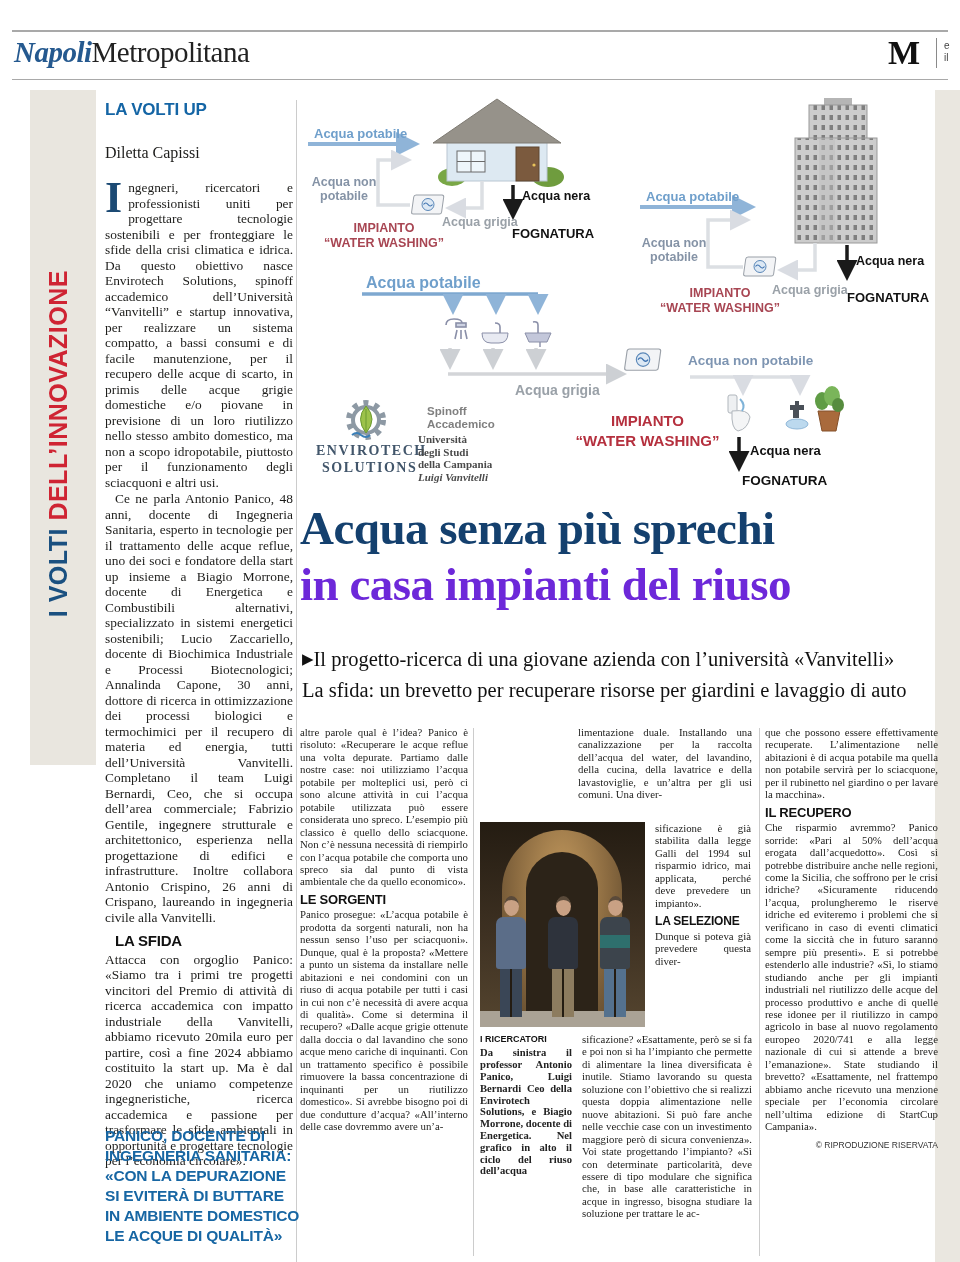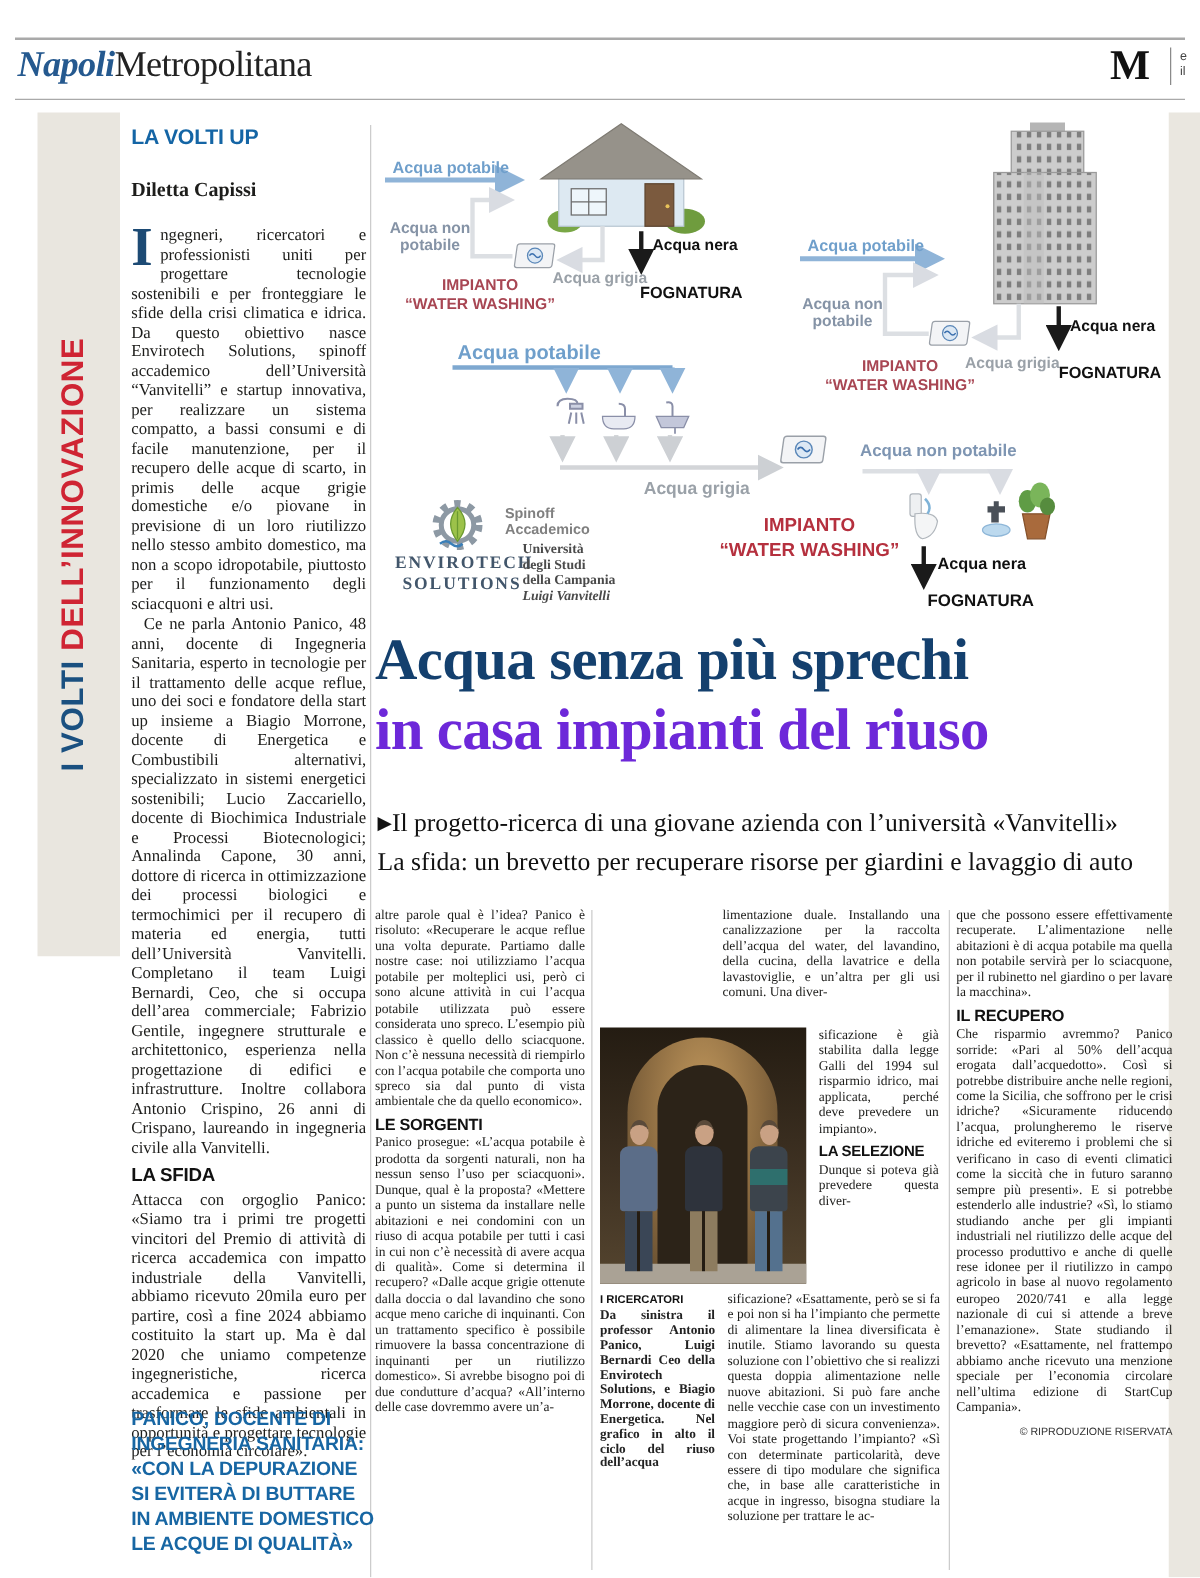--- a/index.html
+++ b/index.html
@@ -20,27 +20,27 @@
      font-family:"Liberation Sans",sans-serif;font-weight:bold;font-size:25px;letter-spacing:0.5px;white-space:nowrap;}
   #banner-text .b1{color:#1a5080;}
   #banner-text .b2{color:#cf2433;}
   
   #edge-strip{left:935px;top:90px;width:25px;height:1172px;background:#eae7e0;}
   
   .vrule{position:absolute;width:1px;background:#ccc;}
   
   #leftcol{left:105px;top:100px;width:188px;height:1160px;}
   .kicker{font-family:"Liberation Sans",sans-serif;font-weight:bold;font-size:17px;color:#1465a5;letter-spacing:-0.2px;}
-  .byline{font-size:16px;font-weight:bold;margin-top:24px;}
+  .byline{font-size:16px;font-weight:normal;margin-top:24px;}
   #left-body{margin-top:18px;max-height:988px;overflow:hidden;font-size:13.4px;line-height:15.5px;text-align:justify;}
   #left-body p{margin:0 0 1px 0;}
   #left-body p.ind{text-indent:10px;}
   .dropcap{float:left;font-size:44px;line-height:36px;font-weight:bold;color:#1c4a74;padding-right:6px;}
   .shead-l{font-family:"Liberation Sans",sans-serif;font-weight:bold;font-size:15px;color:#111;
-           letter-spacing:-0.2px;margin:8px 0 3px 0;text-align:left;}
+           letter-spacing:-0.2px;margin:8px 0 3px 10px;text-align:left;}
   #quote{left:105px;top:1126px;width:196px;font-family:Liberation Sans, sans-serif;font-weight:bold;
          font-size:15.5px;line-height:20px;color:#1766a3;letter-spacing:-0.2px;}
   
   #headline{left:300px;top:500px;width:640px;font-weight:bold;font-size:47px;line-height:56px;letter-spacing:-0.5px;}
   #headline .h1{color:#14406e;}
   #headline .h2{color:#6d28d9;}
   #deck{left:302px;top:645px;width:636px;font-size:20.5px;line-height:29px;color:#111;}
   #deck .bullet{font-size:15px;position:relative;top:-2px;}
   
   .bodytxt{font-size:10.8px;line-height:12.45px;text-align:justify;}
@@ -269,21 +269,21 @@
     <div class="lab lab-nonpot3" style="left:388px;top:260px;">Acqua non potabile</div>
     <div class="lab lab-imp3" style="left:255px;top:318px;width:185px;">
       <div>IMPIANTO</div>
       <div>“WATER WASHING”</div>
     </div>
     <div class="lab lab-black" style="left:450px;top:350px;font-size:13px;">Acqua nera</div>
     <div class="lab lab-sewer" style="left:442px;top:380px;font-size:13.5px;">FOGNATURA</div>
 
     <div class="logo-txt" style="left:16px;top:350px;">ENVIROTECH</div>
     <div class="logo-txt" style="left:22px;top:367px;">SOLUTIONS</div>
-    <div class="spin" style="left:104px;top:312px;">
+    <div class="spin" style="left:127px;top:312px;">
       <div>Spinoff</div>
       <div>Accademico</div>
     </div>
     <div class="uni" style="left:118px;top:340px;">
       <div>Università</div>
       <div>degli Studi</div>
       <div>della Campania</div>
       <div><i>Luigi Vanvitelli</i></div>
     </div>
   </div>

